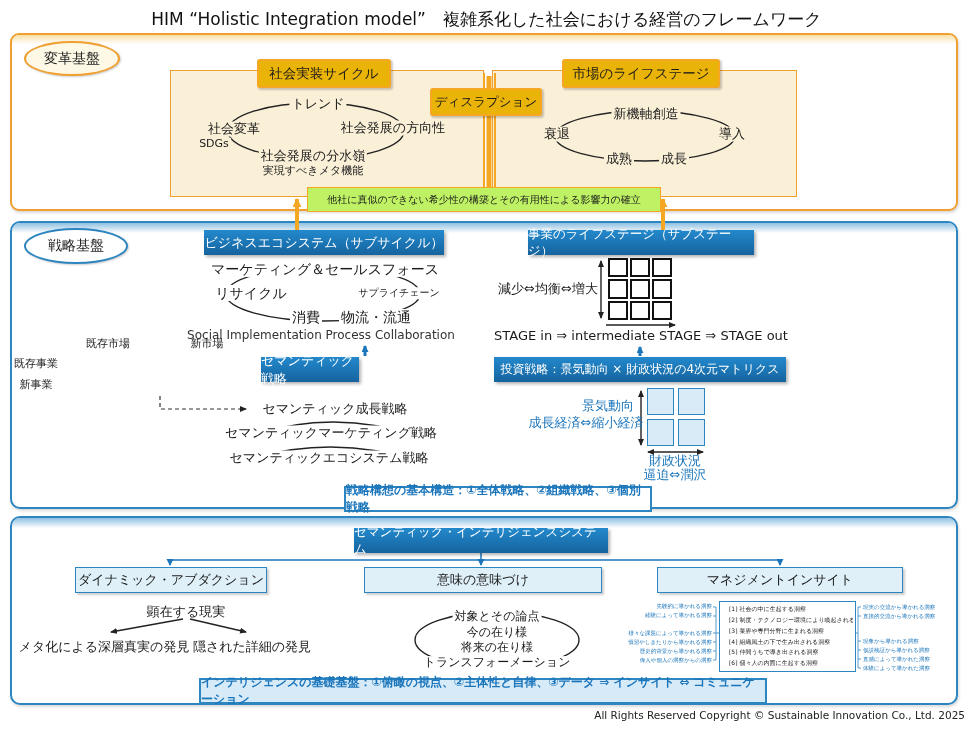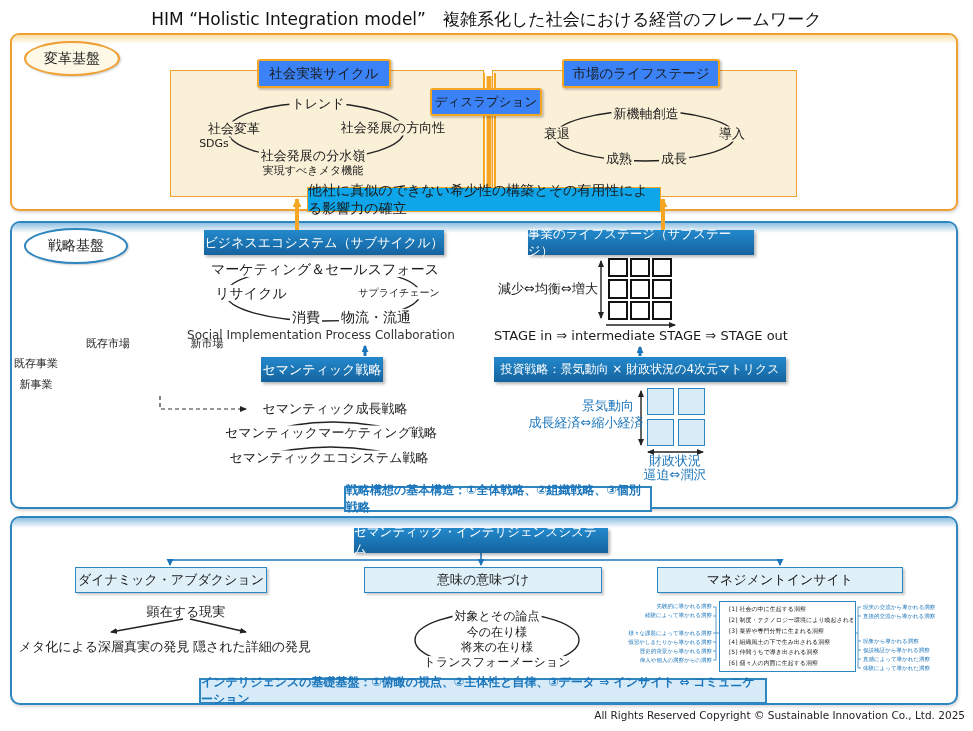--- a/index.html
+++ b/index.html
@@ -11,32 +11,32 @@
   .f-orange::before{content:"";position:absolute;left:0;right:0;top:0;height:9px;
           background:linear-gradient(#F8DFA6,rgba(255,255,255,0));border-radius:7px 7px 0 0;}
   .f-blue::before{content:"";position:absolute;left:0;right:0;top:0;height:10px;
           background:linear-gradient(#8FC0E2,rgba(255,255,255,0));border-radius:8px 8px 0 0;}
   .overlay{position:absolute;left:0;top:0;z-index:1;pointer-events:none;}
   .lbl{position:absolute;z-index:2;white-space:nowrap;font-size:13px;line-height:1.15;}
   .c{transform:translate(-50%,-50%);}
   .beige{background:#FAF0D8;padding:0 2px;}
   .whitebg{background:#fff;padding:0 2px;}
   .panel{position:absolute;z-index:0;background:#FAF0D8;border:1.5px solid #F0A030;}
-  .obox{position:absolute;z-index:2;background:#3b82f6;border:2px solid #F5A623;border-radius:3px;
+  .obox{position:absolute;z-index:2;background:#eab308;border:2px solid #F5A623;border-radius:3px;
         display:flex;align-items:center;justify-content:center;font-size:13.5px;
         box-shadow:1.5px 1.5px 2px rgba(0,0,0,.2);}
   .ellipse-lbl{position:absolute;z-index:2;border-radius:50%;display:flex;align-items:center;
         justify-content:center;font-size:14px;background:#FEF8E6;}
   .el-o{border:2px solid #F0A030;box-shadow:1px 1px 2px rgba(0,0,0,.2);}
   .el-b{border:2px solid #2E86C1;background:#fff;box-shadow:1px 1px 2px rgba(0,0,0,.2);}
   .bluebox{position:absolute;z-index:2;background:linear-gradient(#2389CC,#15639E);color:#fff;
         display:flex;align-items:center;justify-content:center;font-size:13px;
         box-shadow:2px 2px 3px rgba(0,0,0,.3);}
-  .note-orange{position:absolute;z-index:2;background:#0ea5e9;border:1.5px solid #F5A623;
-        display:flex;align-items:center;justify-content:center;font-size:14px;}
+  .note-orange{position:absolute;z-index:2;background:#bef264;border:1.5px solid #F5A623;
+        display:flex;align-items:center;justify-content:center;font-size:10px;}
   .note-blue{position:absolute;z-index:2;background:#fff;border:2px solid #2E86C1;color:#1B75BB;
         font-weight:bold;display:flex;align-items:center;justify-content:center;font-size:12px;}
   .bar-blue{position:absolute;z-index:2;background:#D6EAF8;border:2px solid #2E86C1;color:#1B75BB;
         font-weight:bold;display:flex;align-items:center;justify-content:center;font-size:12px;}
   .module{position:absolute;z-index:2;background:#DFF0F9;border:1.5px solid #2E86C1;
         display:flex;align-items:center;justify-content:center;font-size:13px;
         box-shadow:1.5px 1.5px 2px rgba(0,0,0,.2);}
   .blue-txt{color:#1B75BB;}
   .grid3{position:absolute;z-index:2;display:grid;grid-template-columns:repeat(3,1fr);gap:2px;}
   .grid3 div{background:#fff;border:2px solid #111;}
@@ -181,21 +181,21 @@
   <div class="lbl c whitebg" style="left:399px;top:293px;font-size:10px;">サプライチェーン</div>
   <div class="lbl c whitebg" style="left:306px;top:317px;font-size:14px;">消費</div>
   <div class="lbl c whitebg" style="left:376px;top:317px;font-size:14px;">物流・流通</div>
   <div class="lbl c" style="left:321px;top:336px;font-size:12px;color:#333;">Social Implementation Process Collaboration</div>
 
   <div class="lbl c small-lbl" style="left:108px;top:344px;">既存市場</div>
   <div class="lbl c small-lbl" style="left:207px;top:344px;">新市場</div>
   <div class="lbl c small-lbl" style="left:36px;top:364px;">既存事業</div>
   <div class="lbl c small-lbl" style="left:36px;top:385px;">新事業</div>
 
-  <div class="bluebox" style="left:261px;top:357px;width:122px;height:25px;">
+  <div class="bluebox" style="left:261px;top:357px;width:98px;height:25px;">
     <span>セマンティック戦略</span>
   </div>
   <div class="lbl c whitebg" style="left:335px;top:409px;">セマンティック成長戦略</div>
   <div class="lbl c whitebg" style="left:329px;top:458px;">セマンティックエコシステム戦略</div>
   <div class="lbl c whitebg" style="left:331px;top:433px;">セマンティックマーケティング戦略</div>
 
   <div class="bluebox" style="left:528px;top:230px;width:226px;height:25px;font-size:12.5px;">
     <span>事業のライフステージ（サブステージ）</span>
   </div>
   <div class="grid3" style="left:608px;top:258px;width:64px;height:62px;">

